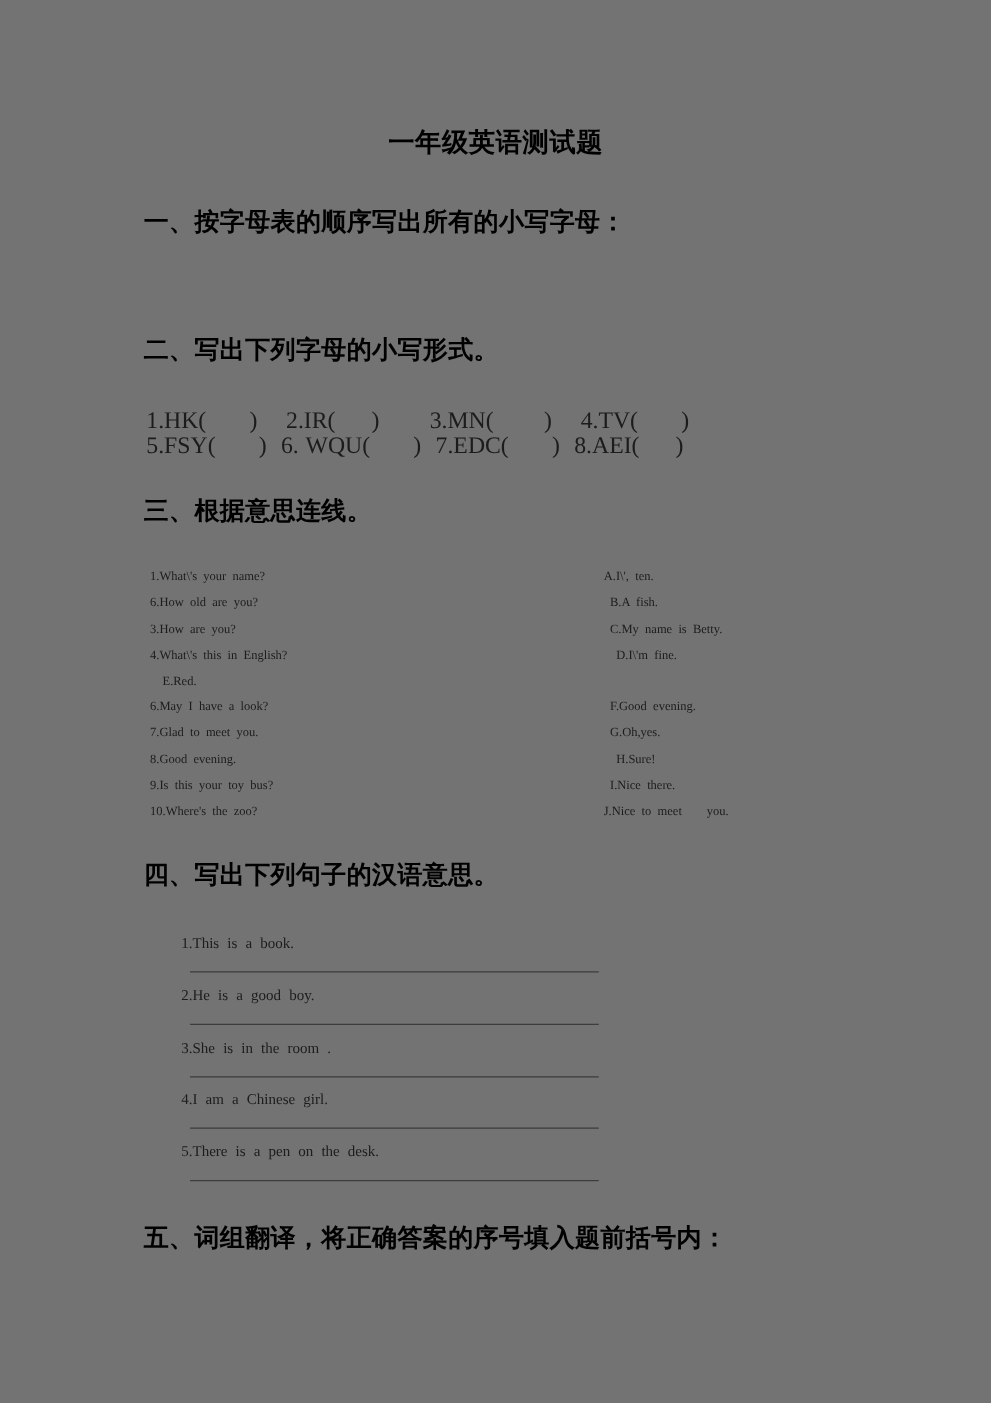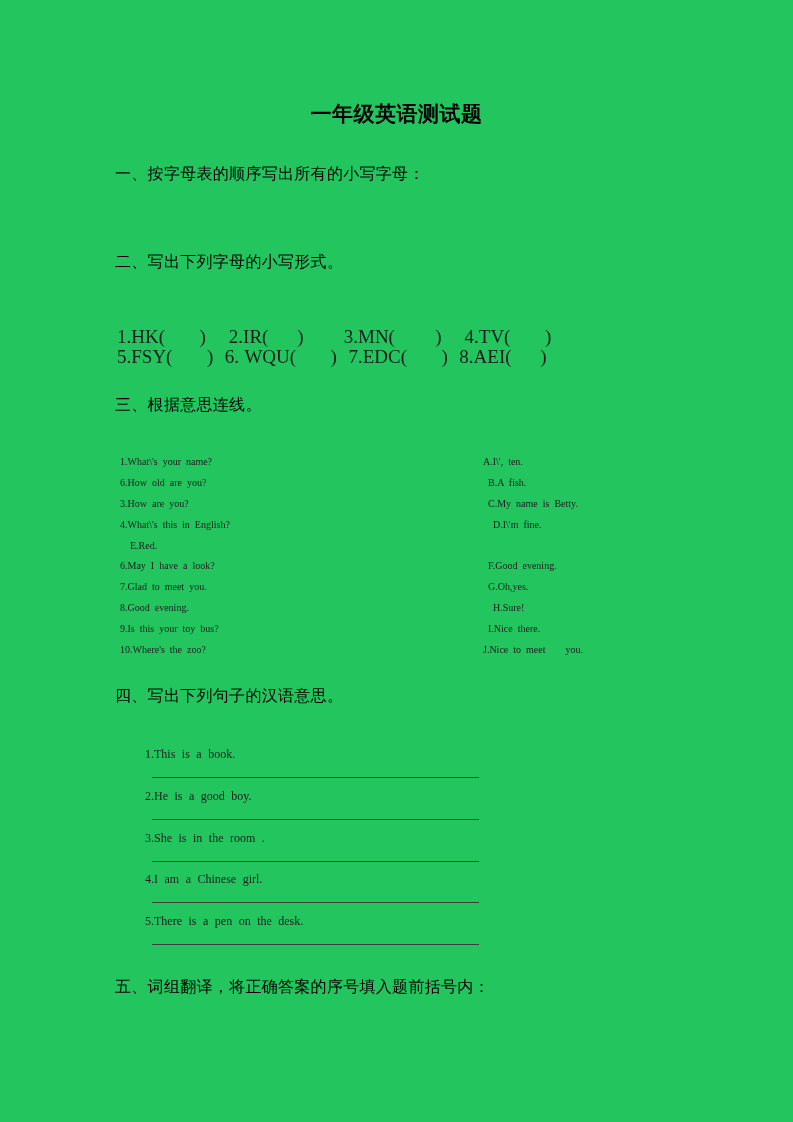--- a/index.html
+++ b/index.html
@@ -4,21 +4,21 @@
 <style>
   * { margin: 0; padding: 0; box-sizing: border-box; }
   html, body { background: #e8e8e8; }
   body { font-family: "Liberation Serif", "DejaVu Serif", serif; }
 
   .sheet {
     position: relative;
     width: 793px;
     height: 1122px;
     margin: 0 auto;
-    background: #22c55e;
+    background: #737373;
     overflow: hidden;
     color: #1c1c1c;
   }
 
   .exam-title {
     position: absolute;
     top: 100px;
     left: 0;
     width: 100%;
     text-align: center;
@@ -26,28 +26,28 @@
     font-weight: bold;
     font-size: 21px;
     color: #000000;
     letter-spacing: 0.5px;
   }
 
   .sec-heading {
     position: absolute;
     left: 115px;
     font-family: "Liberation Sans", "DejaVu Sans", sans-serif;
-    font-weight: normal;
-    font-size: 16px;
+    font-weight: bold;
+    font-size: 20px;
     color: #000000;
     letter-spacing: 0.3px;
     white-space: pre;
   }
   .sec1 { top: 164px; }
-  .sec2 { top: 252px; }
+  .sec2 { top: 266px; }
   .sec3 { top: 395px; }
   .sec4 { top: 686px; }
   .sec5 { top: 977px; }
 
   .letters-line {
     position: absolute;
     left: 117px;
     font-size: 19px;
     white-space: pre;
     word-spacing: 1px;

